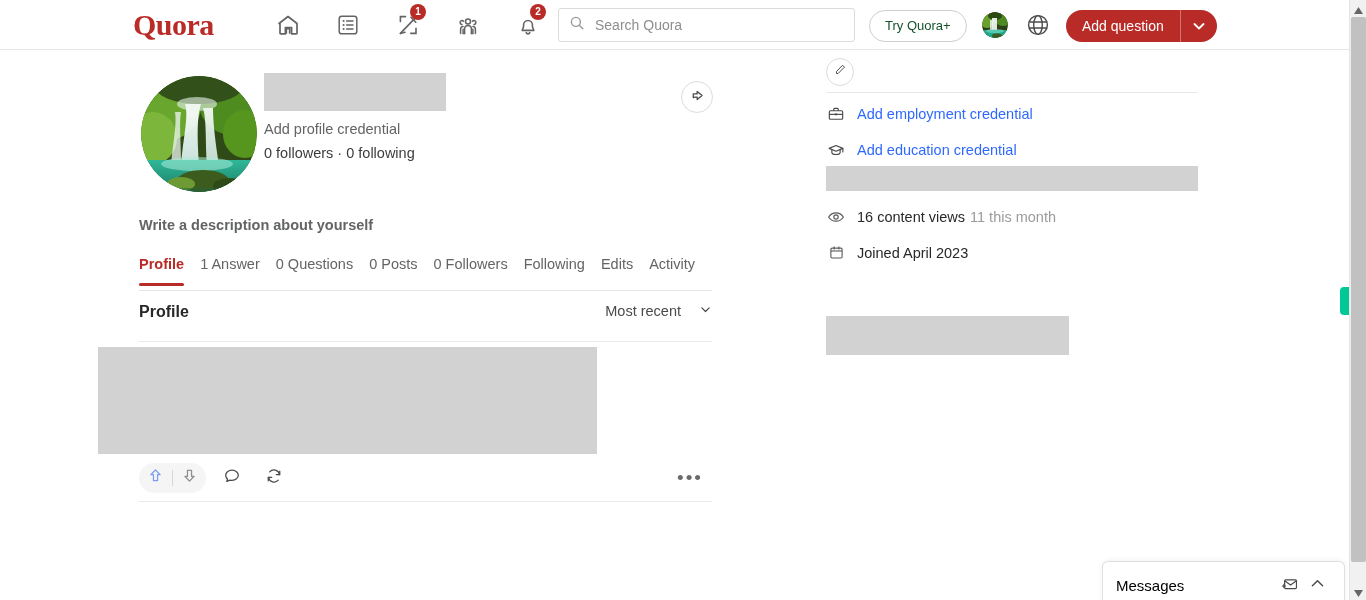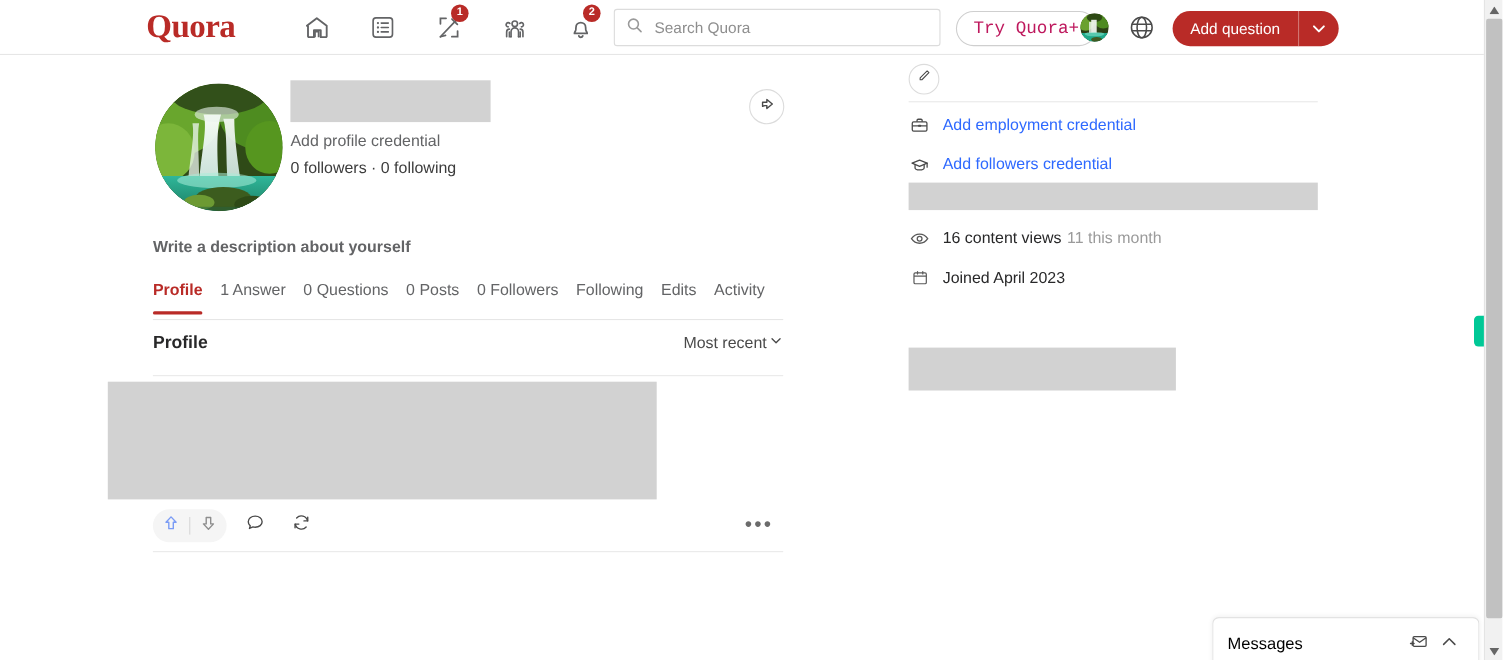--- a/index.html
+++ b/index.html
@@ -103,25 +103,25 @@
   .search-input::placeholder { color: #8e8e8e; }
   .try-plus {
     position: absolute;
     left: 869px;
     top: 10px;
     height: 32px;
     padding: 0 15px;
     border: 1px solid #cfcfcf;
     border-radius: 16px;
     background: #fff;
-    font-size: 16px;
-    color: #be185d;
+    font-size: 13px;
+    color: #14532d;
     line-height: 30px;
     cursor: pointer;
-    font-family: Liberation Mono, monospace;
+    font-family: Liberation Sans, sans-serif;
   }
   .avatar-sm {
     position: absolute;
     left: 982px;
     top: 12px;
     width: 26px;
     height: 26px;
     border-radius: 50%;
     overflow: hidden;
     cursor: pointer;
@@ -288,21 +288,21 @@
     height: 39px;
     border-bottom: 1px solid #e9e9e9;
     display: flex;
     align-items: flex-start;
     justify-content: space-between;
   }
   .feed-title { font-size: 16px; font-weight: 700; color: #282829; }
   .sort-sel {
     display: flex;
     align-items: center;
-    gap: 2px;
+    gap: 18px;
     font-size: 14.5px;
     color: #4a4a4a;
     cursor: pointer;
   }
 
   
   .post-card {
     position: absolute;
     left: 1px;
     top: 296px;
@@ -784,21 +784,21 @@
         </div>
 
         <div class="cred-row">
           <span class="ic">
             <svg width="18" height="18" viewBox="0 0 20 20" fill="none" stroke="#4a4a4a" stroke-width="1.3" stroke-linejoin="round" stroke-linecap="round">
               <path d="M10 5 2.4 8.2 10 11.4l7.6-3.2z"></path>
               <path d="M5.4 9.6v3.2c0 1.2 2.1 2.2 4.6 2.2s4.6-1 4.6-2.2V9.6"></path>
               <path d="M17.6 8.2v4"></path>
             </svg>
           </span>
-          <span class="lnk">Add followers credential</span>
+          <span class="lnk">Add education credential</span>
         </div>
 
         <div class="cred-redact"></div>
 
         <div class="cred-row" style="margin-top:36px;">
           <span class="ic">
             <svg width="18" height="18" viewBox="0 0 20 20" fill="none" stroke="#5a5a5a" stroke-width="1.3">
               <path d="M1.8 10S4.8 5.4 10 5.4 18.2 10 18.2 10 15.2 14.6 10 14.6 1.8 10 1.8 10z"></path>
               <circle cx="10" cy="10" r="2.4"></circle>
             </svg>

